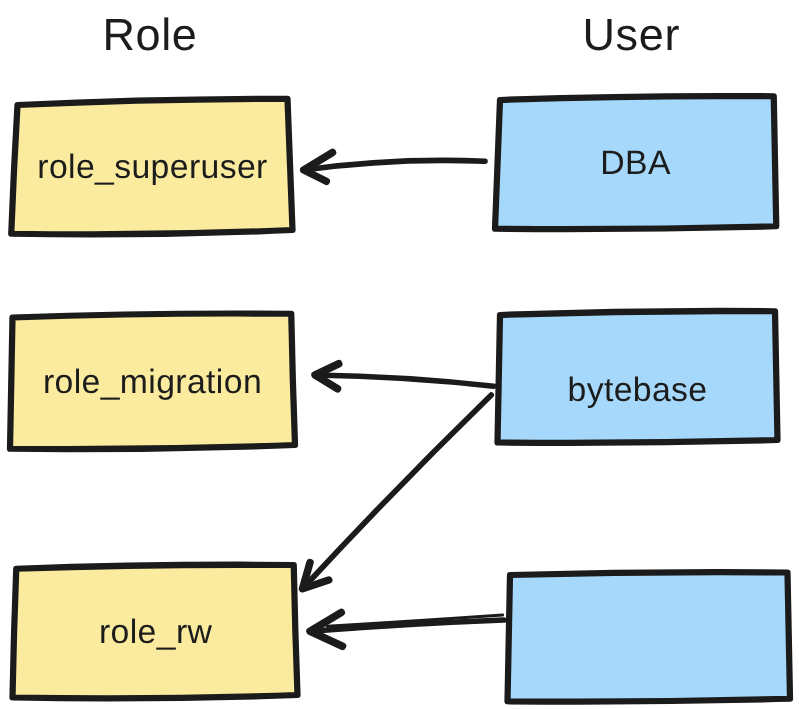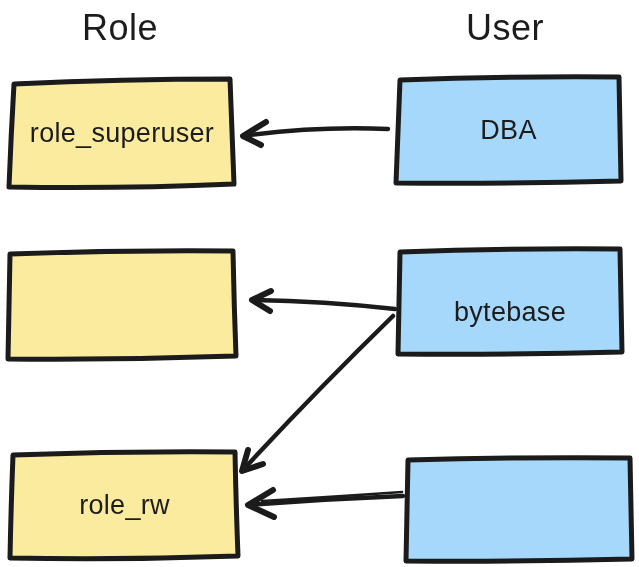--- a/index.html
+++ b/index.html
@@ -96,18 +96,19 @@
       <path class="arrow-line" d="M 403 496 Q 325 499 248 505"></path>
       <path class="arrow-line thin" d="M 402 492 Q 330 497 262 501"></path>
       <path class="arrow-head" d="M 273 490 L 248 505 L 274 517"></path>
     </g>
   </svg>
 
   <div class="col-header role">Role</div>
   <div class="col-header user">User</div>
 
   <div class="box-label lbl-role-superuser">role_superuser</div>
+  <div class="box-label lbl-role-migration">role_migration</div>
   <div class="box-label lbl-dba">DBA</div>
 
   <div class="box-label lbl-role-rw">role_rw</div>
   <div class="box-label lbl-bytebase">bytebase</div>
 
 </div>
 
 </body></html>

